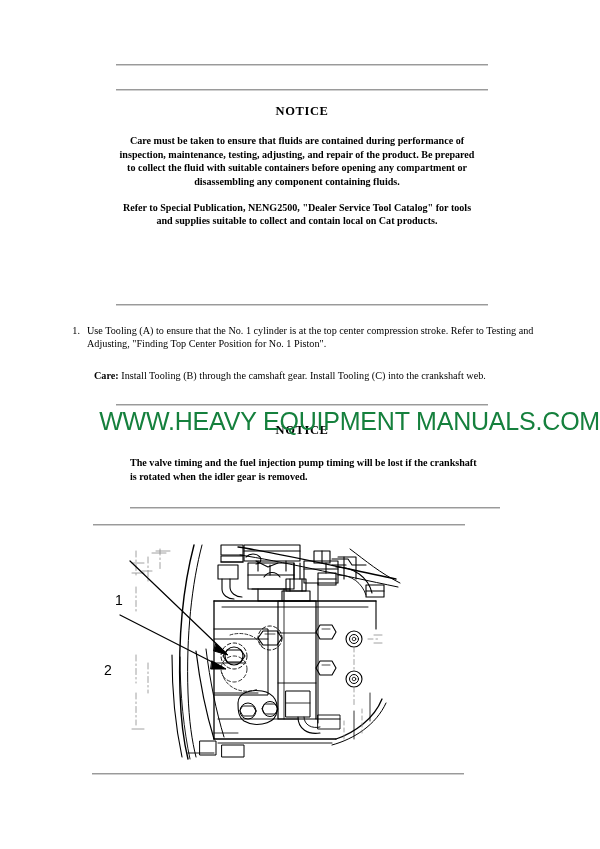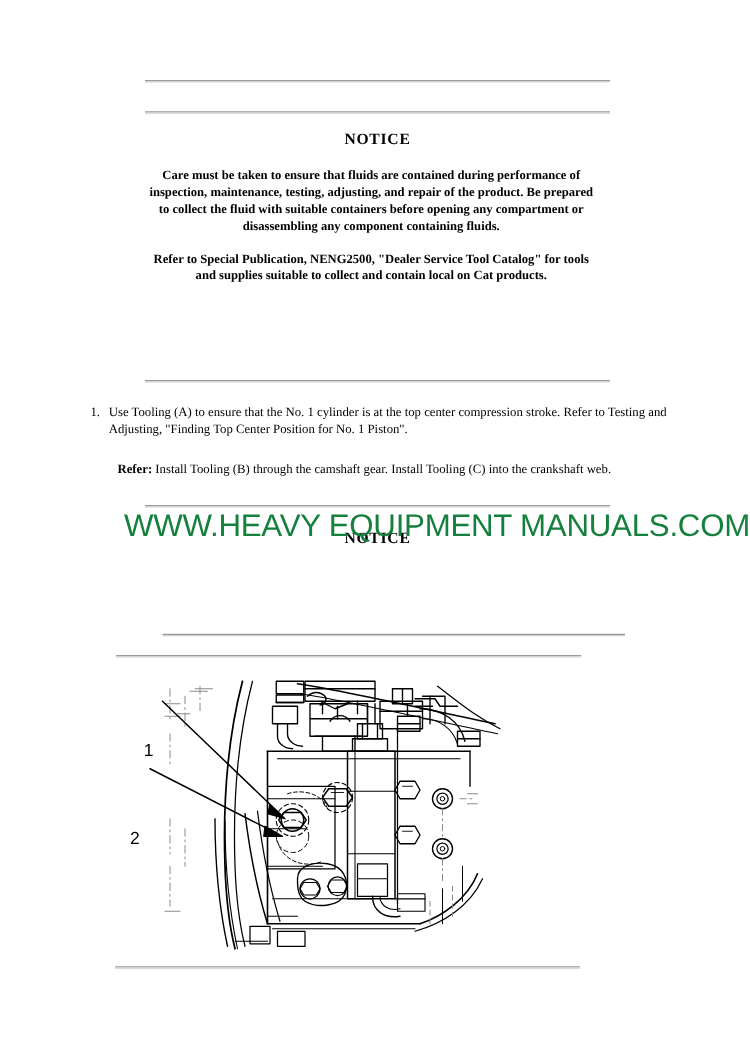--- a/index.html
+++ b/index.html
@@ -155,27 +155,30 @@
   <div class="rule rule-mid-1"></div>
 
   <div class="step-block">
     <div class="step-row">
       <span class="step-num">1.</span>
       <span class="step-text">Use Tooling (A) to ensure that the No. 1 cylinder is at the top center compression stroke. Refer to Testing and Adjusting, "Finding Top Center Position for No. 1 Piston".</span>
     </div>
   </div>
 
   <div class="note-block">
-    <span class="note-label">Refer:</span><span> Install Tooling (B) through the camshaft gear. Install Tooling (C) into the crankshaft web.</span>
+    <span class="note-label">Care:</span><span> Install Tooling (B) through the camshaft gear. Install Tooling (C) into the crankshaft web.</span>
   </div>
 
   <div class="rule rule-n2-top"></div>
 
   <div class="notice-heading" id="notice-2-heading">NOTICE</div>
 
+  <div class="notice-body" id="notice-2-body">
+    <p>The valve timing and the fuel injection pump timing will be lost if the crankshaft is rotated when the idler gear is removed.</p>
+  </div>
 
   <div class="rule rule-n2-bot"></div>
 
   <div id="watermark">WWW.HEAVY EQUIPMENT MANUALS.COM</div>
 
   <div class="rule rule-fig-top"></div>
 
   <div id="figure">
     <svg viewBox="0 0 310 222" xmlns="http://www.w3.org/2000/svg" stroke="#000" fill="none" stroke-width="1.1" stroke-linecap="round" stroke-linejoin="round">
 

